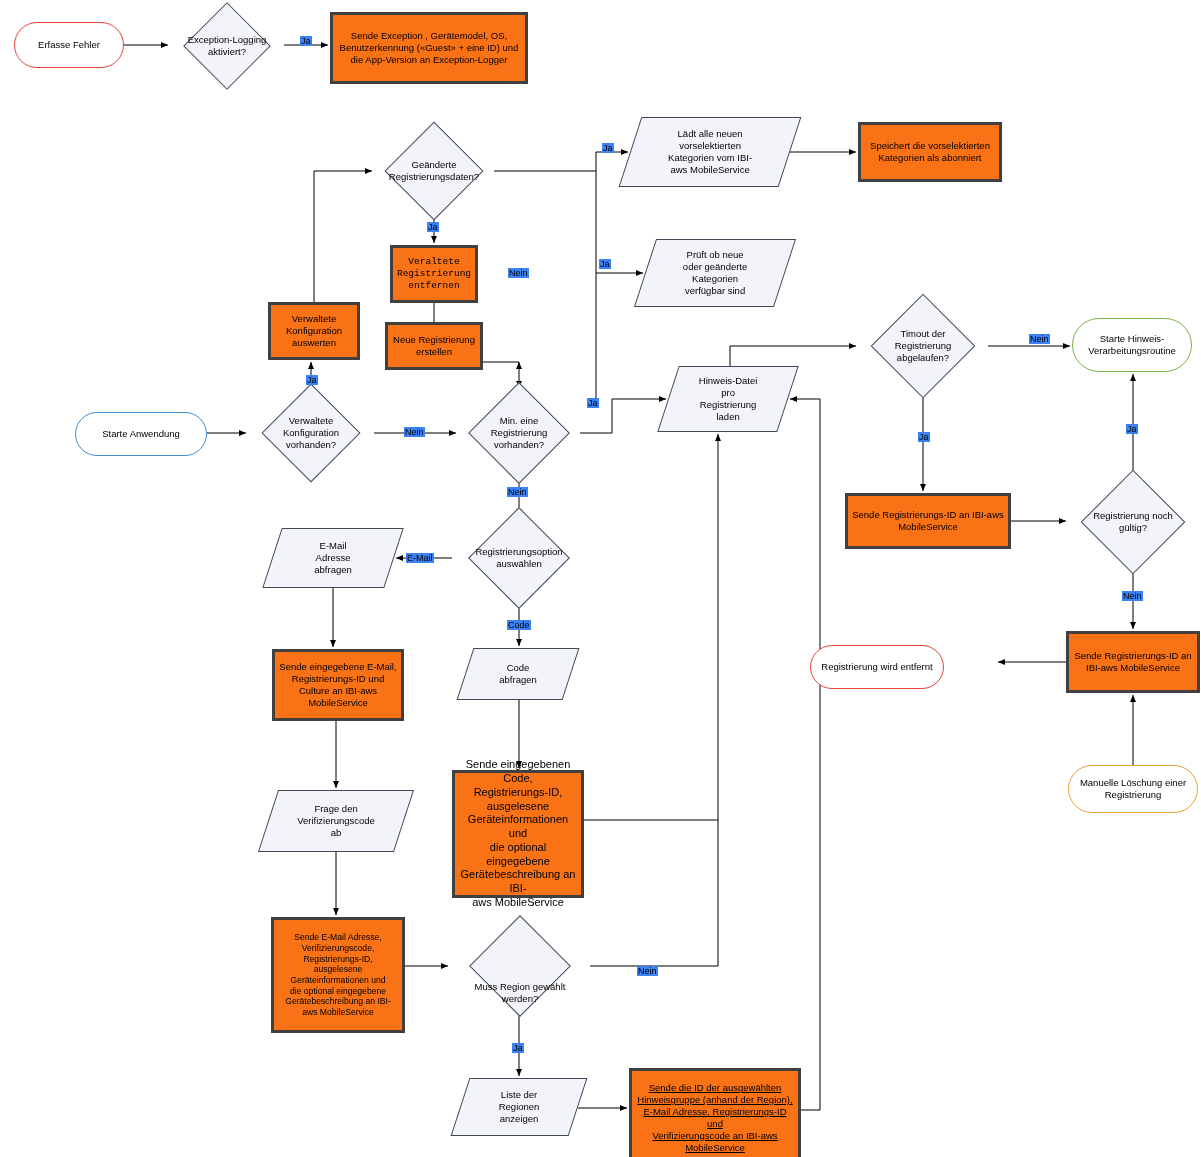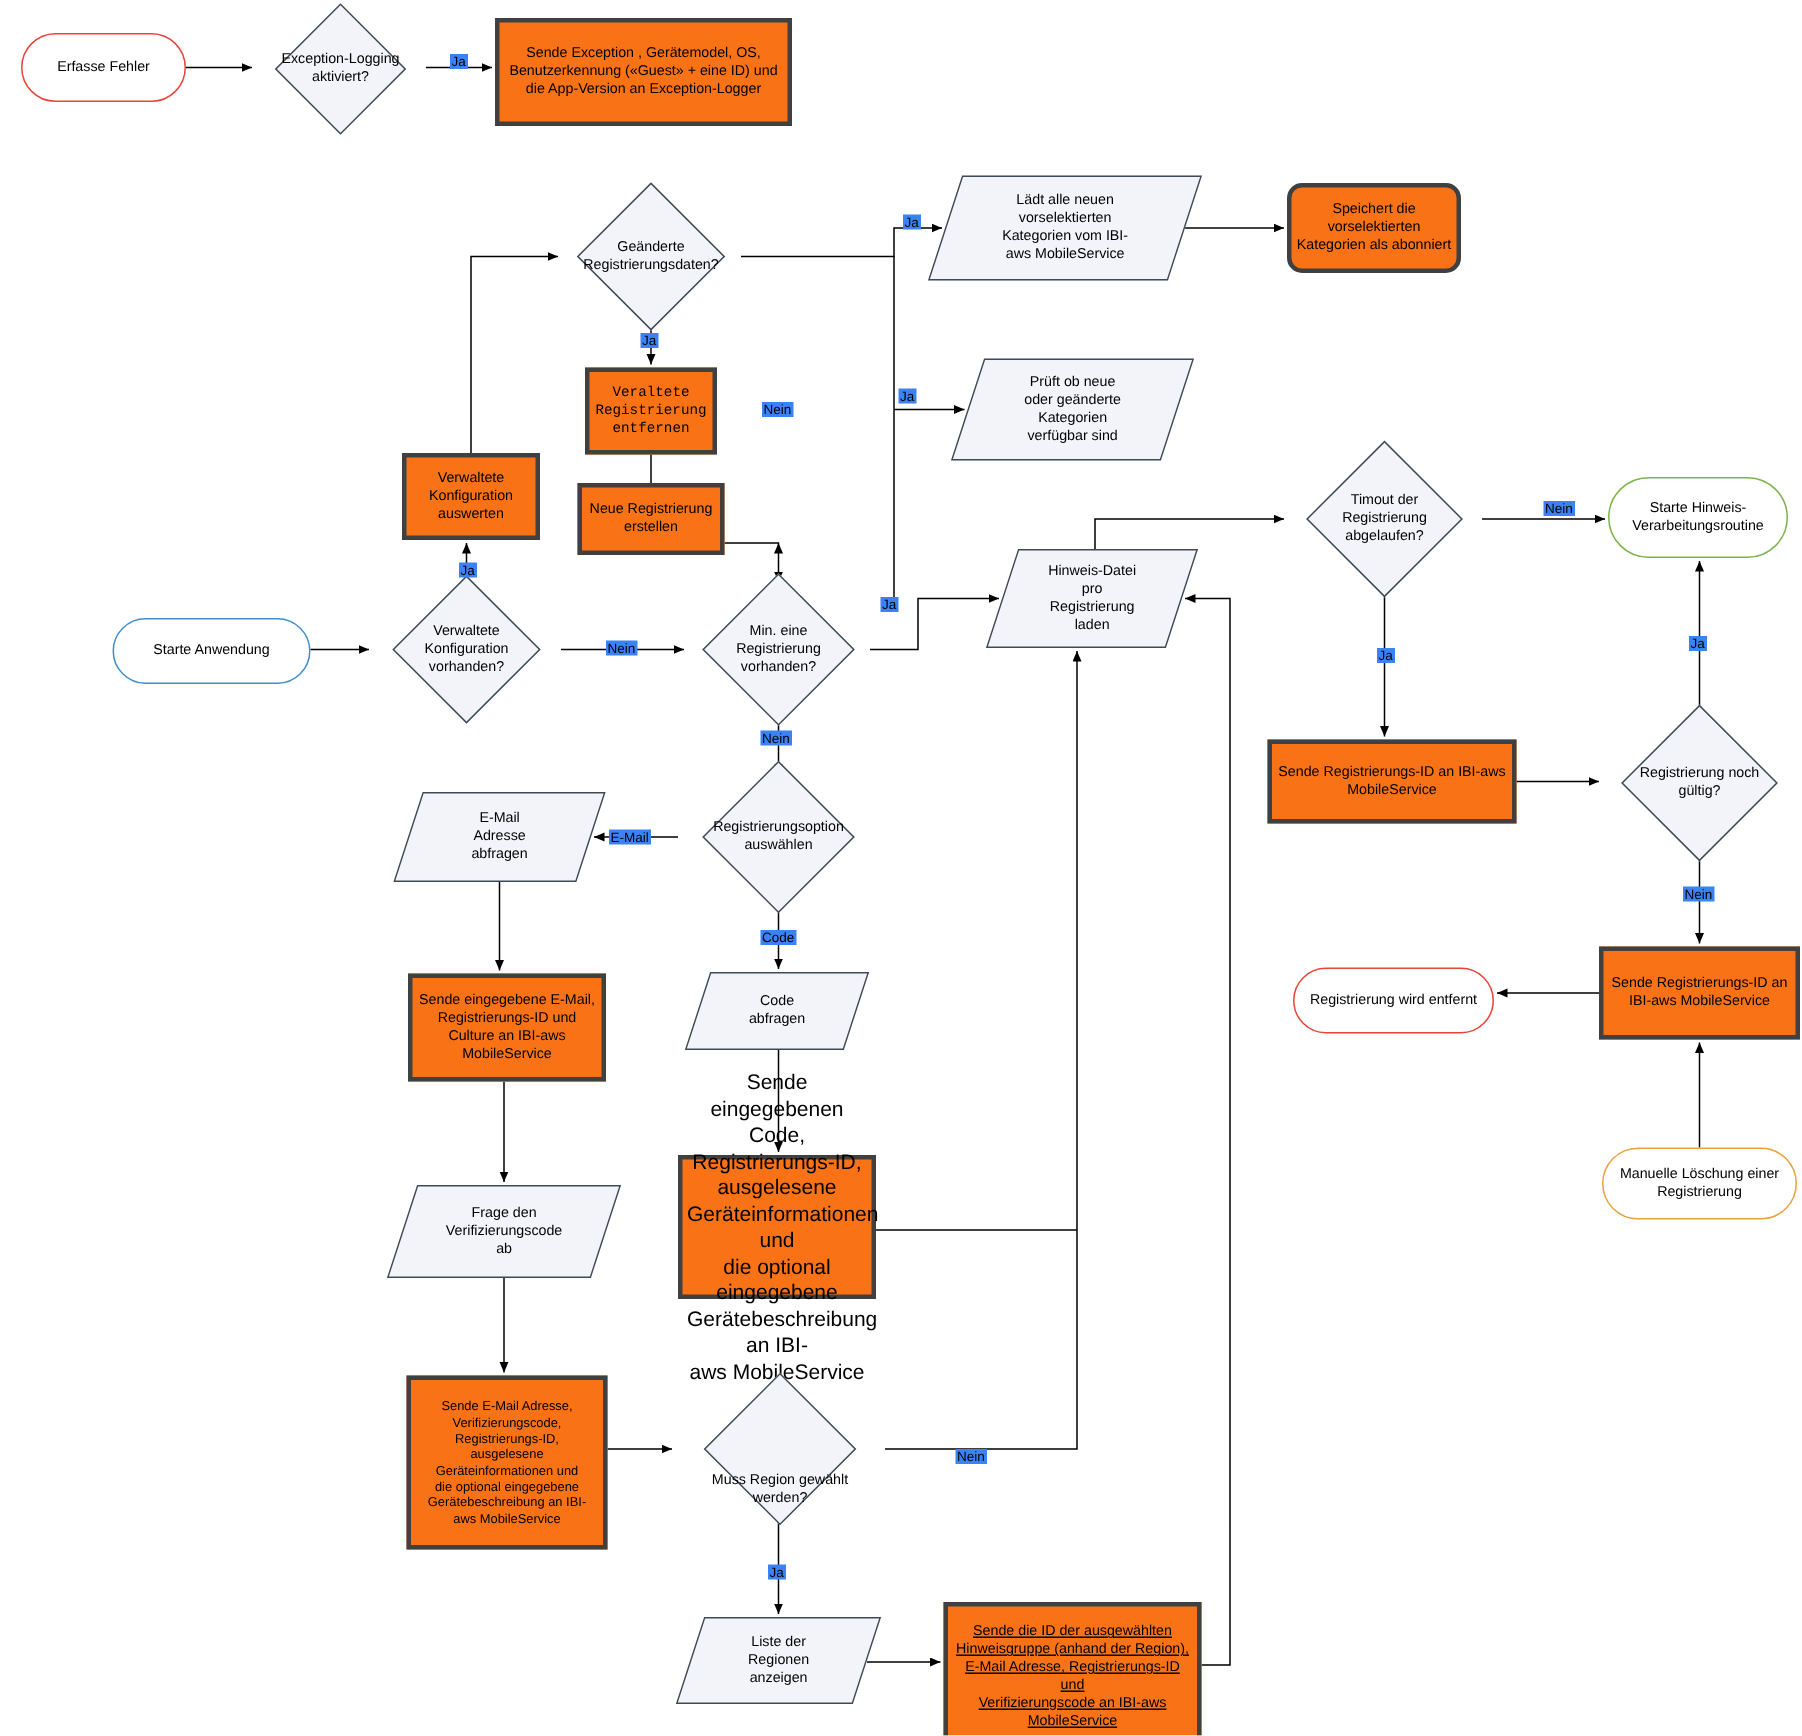--- a/index.html
+++ b/index.html
@@ -201,21 +201,21 @@
 Registrierungsdaten?</span>
   </div>
 
   <div class="node shape-para" style="left:630px; top:117px; width:160px; height:70px;">
     <span class="lbl">Lädt alle neuen
 vorselektierten
 Kategorien vom IBI-
 aws MobileService</span>
   </div>
 
-  <div class="node shape-rect" style="left:858px; top:122px; width:116px; height:60px;border-radius:10px;">
+  <div class="node shape-rect" style="left:858px; top:122px; width:144px; height:60px;">
     <span class="lbl">Speichert die vorselektierten
 Kategorien als abonniert</span>
   </div>
 
   <div class="node shape-rect" style="left:390px; top:245px; width:88px; height:58px;font-family:Liberation Mono, monospace;">
     <span class="lbl">Veraltete
 Registrierung
 entfernen</span>
   </div>
 
@@ -290,42 +290,42 @@
 Adresse
 abfragen</span>
   </div>
 
   <div class="node shape-diamond" style="left:452px; top:518px; width:134px; height:80px;">
     <span class="dia-bg" style="width:72px; height:72px;"></span>
     <span class="lbl">Registrierungsoption
 auswählen</span>
   </div>
 
-  <div class="node shape-term term-red" style="left:862px; top:645px; width:134px; height:44px;">
+  <div class="node shape-term term-red" style="left:810px; top:645px; width:134px; height:44px;">
     <span class="lbl">Registrierung wird entfernt</span>
   </div>
 
   <div class="node shape-rect" style="left:1066px; top:631px; width:134px; height:62px;">
     <span class="lbl">Sende Registrierungs-ID an
 IBI-aws MobileService</span>
   </div>
 
   <div class="node shape-rect" style="left:272px; top:649px; width:132px; height:72px;">
     <span class="lbl">Sende eingegebene E-Mail,
 Registrierungs-ID und
 Culture an IBI-aws
 MobileService</span>
   </div>
 
   <div class="node shape-para" style="left:465px; top:648px; width:106px; height:52px;">
     <span class="lbl">Code
 abfragen</span>
   </div>
 
-  <div class="node shape-rect" style="left:452px; top:770px; width:132px; height:96px; font-size:14px;">
+  <div class="node shape-rect" style="left:452px; top:770px; width:132px; height:128px; font-size:11px;">
     <span class="lbl">Sende eingegebenen Code,
 Registrierungs-ID,
 ausgelesene
 Geräteinformationen und
 die optional eingegebene
 Gerätebeschreibung  an IBI-
 aws MobileService</span>
   </div>
 
   <div class="node shape-para" style="left:268px; top:790px; width:136px; height:62px;">

